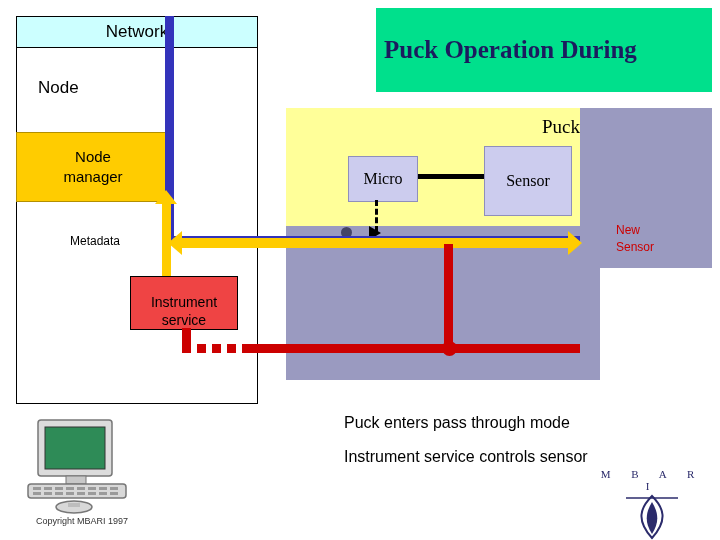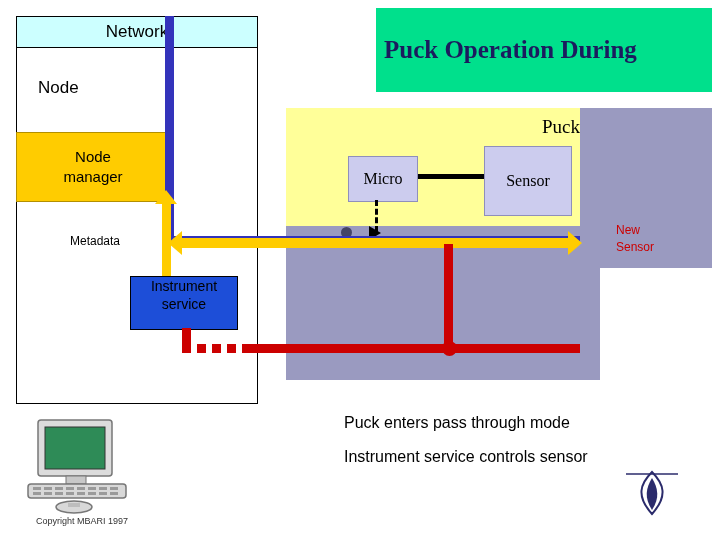--- a/index.html
+++ b/index.html
@@ -20,22 +20,22 @@
   #node-box{left:16px;top:46px;width:240px;height:356px;background:#ffffff;
             border:1px solid #000;}
   #node-label{left:38px;top:78px;font-size:17px;color:#000;}
 
   #node-manager{left:16px;top:132px;width:152px;height:68px;background:#ffcc00;
                 border:1px solid #b38f00;display:flex;align-items:center;justify-content:center;}
   #node-manager .t{font-size:15px;color:#000;text-align:center;line-height:1.35;}
 
   #metadata-label{left:70px;top:234px;font-size:12px;color:#000;}
 
-  #instrument-service{left:130px;top:276px;width:106px;height:52px;background:#1d4ed8;
-                      border:1px solid #000;display:flex;align-items:flex-start;justify-content:center;}
+  #instrument-service{left:130px;top:276px;width:106px;height:52px;background:#ef4444;
+                      border:1px solid #000;display:flex;align-items:flex-end;justify-content:center;}
   #instrument-service .t{font-size:14px;color:#000;text-align:center;line-height:1.3;}
 
   
   #puck-bg{left:286px;top:108px;width:314px;height:272px;background:#9a9ac0;}
   #puck-right{left:600px;top:108px;width:112px;height:160px;background:#9a9ac0;}
   #puck-yellow{left:286px;top:108px;width:294px;height:118px;background:#ffff99;}
   #puck-label{left:286px;top:116px;width:294px;text-align:right;
               font-family:"Liberation Serif",serif;font-size:19px;color:#000;}
 
   #micro-box{left:348px;top:156px;width:68px;height:44px;background:#ccccee;
@@ -194,18 +194,19 @@
       <rect x="66" y="74" width="8" height="3"></rect>
     <rect x="77" y="74" width="8" height="3"></rect>
       <rect x="88" y="74" width="8" height="3"></rect>
   </g>
   <ellipse cx="52" cy="89" rx="18" ry="6" fill="#d8d8d8" stroke="#777" stroke-width="1.5"></ellipse>
   <rect x="46" y="85" width="12" height="4" fill="#bdbdbd"></rect>
 </svg>
 <div class="abs" id="footer-text">Copyright MBARI 1997</div>
 
 <div class="abs" id="logo">
+  <div class="letters">M B A R I</div>
   <svg viewBox="0 0 112 50" width="112" height="50">
     <path d="M56 4 C44 16 40 28 56 46 C72 28 68 16 56 4 Z" fill="none" stroke="#2b2b6b" stroke-width="2"></path>
     <path d="M56 10 C50 20 48 30 56 42 C64 30 62 20 56 10 Z" fill="#2b2b6b"></path>
     <line x1="30" y1="6" x2="82" y2="6" stroke="#2b2b6b" stroke-width="1.5"></line>
   </svg>
 </div>
 
 </body></html>

